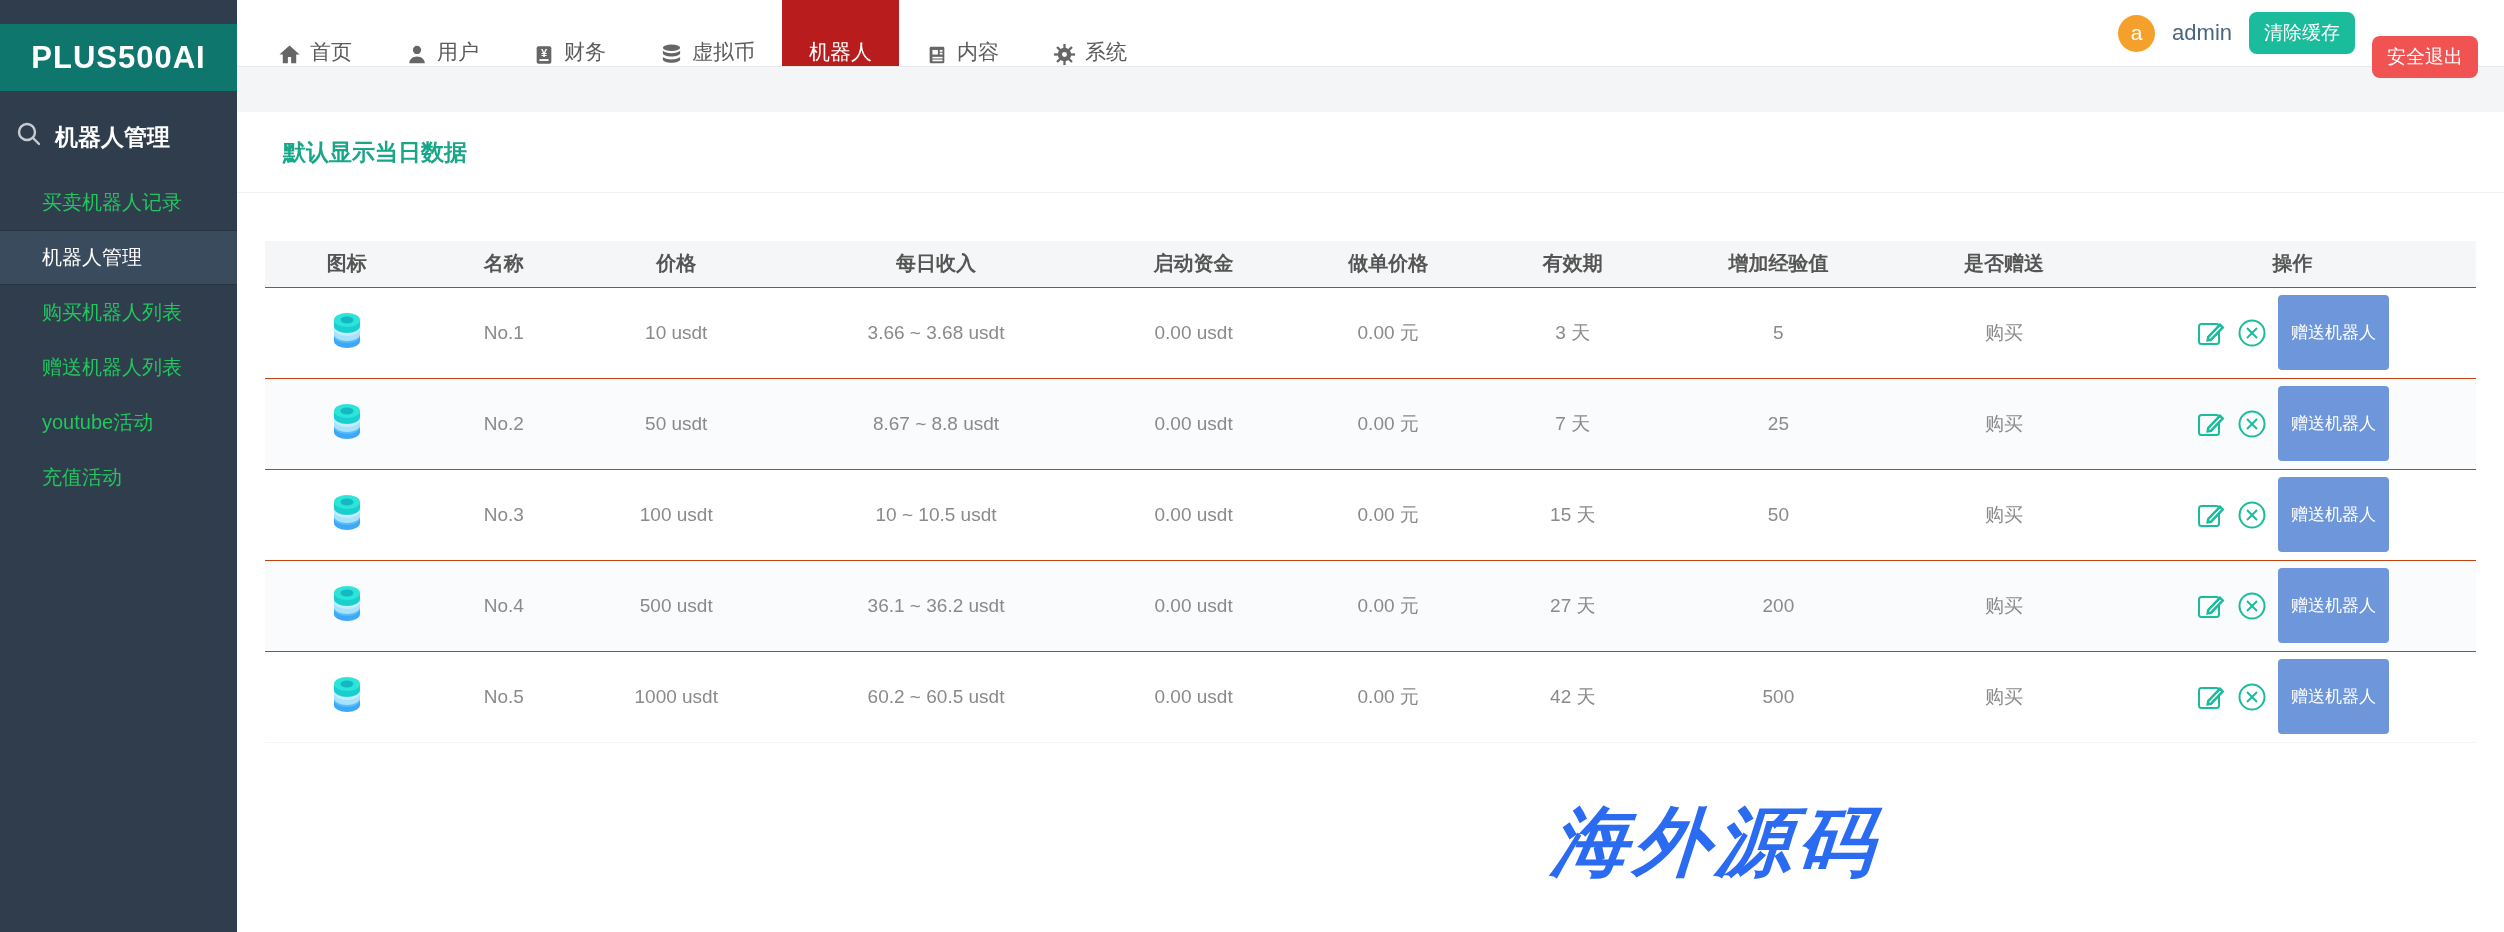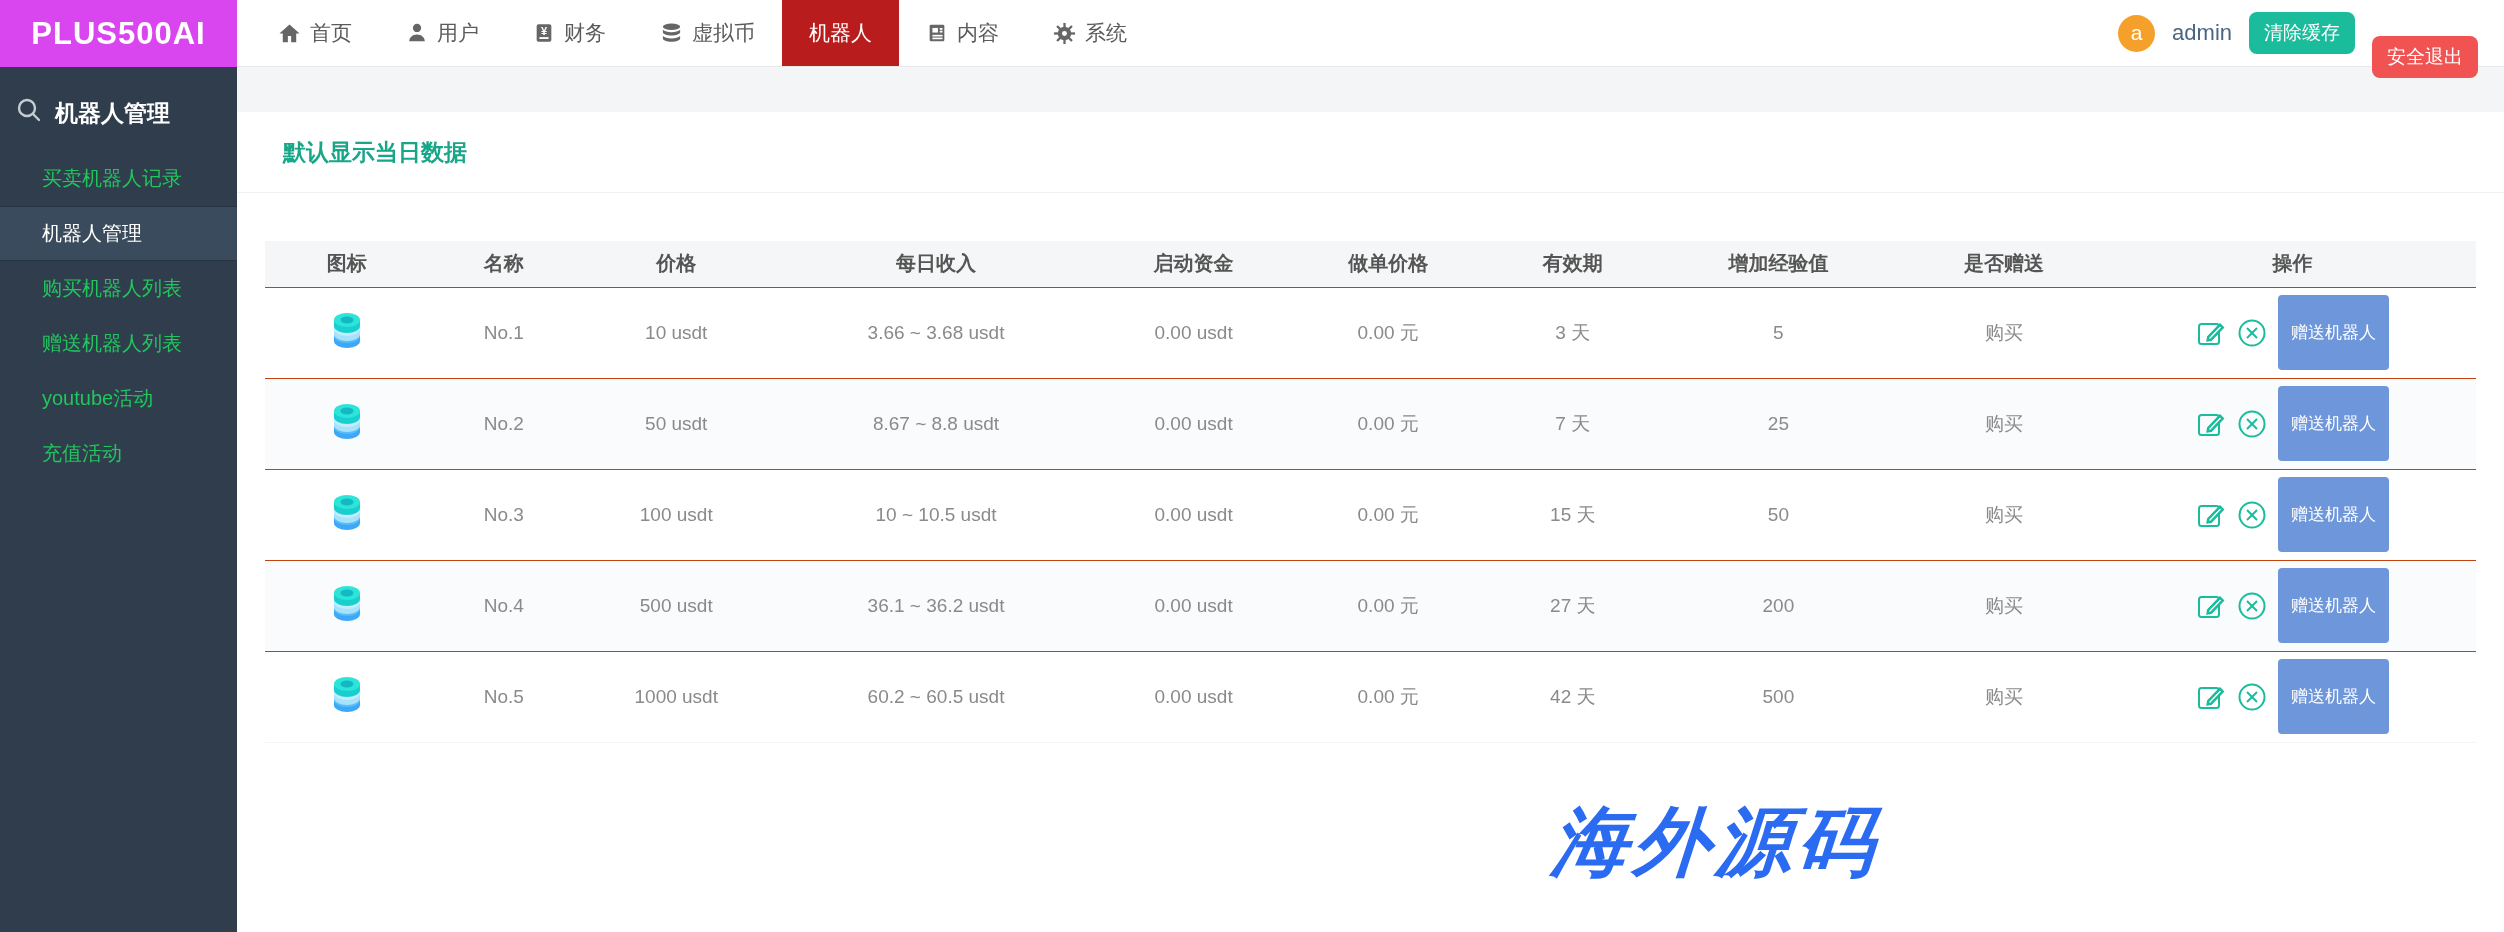--- a/index.html
+++ b/index.html
@@ -4,33 +4,33 @@
 <style>
   * { margin:0; padding:0; box-sizing:border-box; }
   html,body { width:2504px; height:932px; }
   body {
     font-family:"Liberation Sans","DejaVu Sans",sans-serif;
     background:#f4f5f7; position:relative; overflow:hidden; color:#333;
   }
   
   .sidebar { position:absolute; left:0; top:0; bottom:0; width:237px; background:#2f3d4c; z-index:5; }
   .logo { height:67px; display:flex; align-items:center; justify-content:center;
-          color:#fff; font-size:31px; font-weight:bold; letter-spacing:1px; background:#d946ef; }
+          color:#fff; font-size:31px; font-weight:bold; letter-spacing:1px; background:#0f766e;margin-top:24px; }
   .sidebar-title { margin:30px 0 6px 0; padding-left:16px; display:flex; align-items:center; gap:13px;
           color:#ffffff; font-size:23px; font-weight:bold; }
   .menu { margin-top:22px; }
   .menu-item { height:55px; display:flex; align-items:center; padding-left:42px;
           color:#22c55e; font-size:20px; cursor:pointer; }
   .menu-item.active { background:#3a4b5d; color:#fff;
           border-top:1px solid #27333f; border-bottom:1px solid #27333f; }
   
   .navbar { position:absolute; left:237px; right:0; top:0; height:67px; background:#fff;
           border-bottom:1px solid #e9e9e9; display:flex; align-items:stretch; z-index:4; }
   .nav-items { display:flex; align-items:stretch; margin-left:14px; }
-  .nav-item { display:flex; align-items:center; gap:9px; padding:0 27px;
+  .nav-item { display:flex; align-items:flex-end; gap:9px; padding:0 27px;
           color:#5b5b5b; font-size:21px; cursor:pointer; }
   .nav-item svg { display:block; }
   .nav-item.active { background:#b91c1c; color:#fff; }
   .nav-right { margin-left:auto; display:flex; align-items:center; gap:17px; padding-right:26px; }
   .avatar { width:37px; height:37px; border-radius:50%; background:#f5a02b; color:#fff;
           display:flex; align-items:center; justify-content:center; font-size:21px; cursor:pointer; }
   .username { color:#4a6583; font-size:22px; cursor:pointer; }
   .btn { border:none; border-radius:8px; color:#fff; font-size:19px; padding:8px 15px;
           cursor:pointer; font-family:inherit; }
   .btn-green { background:#1abc9c; }

